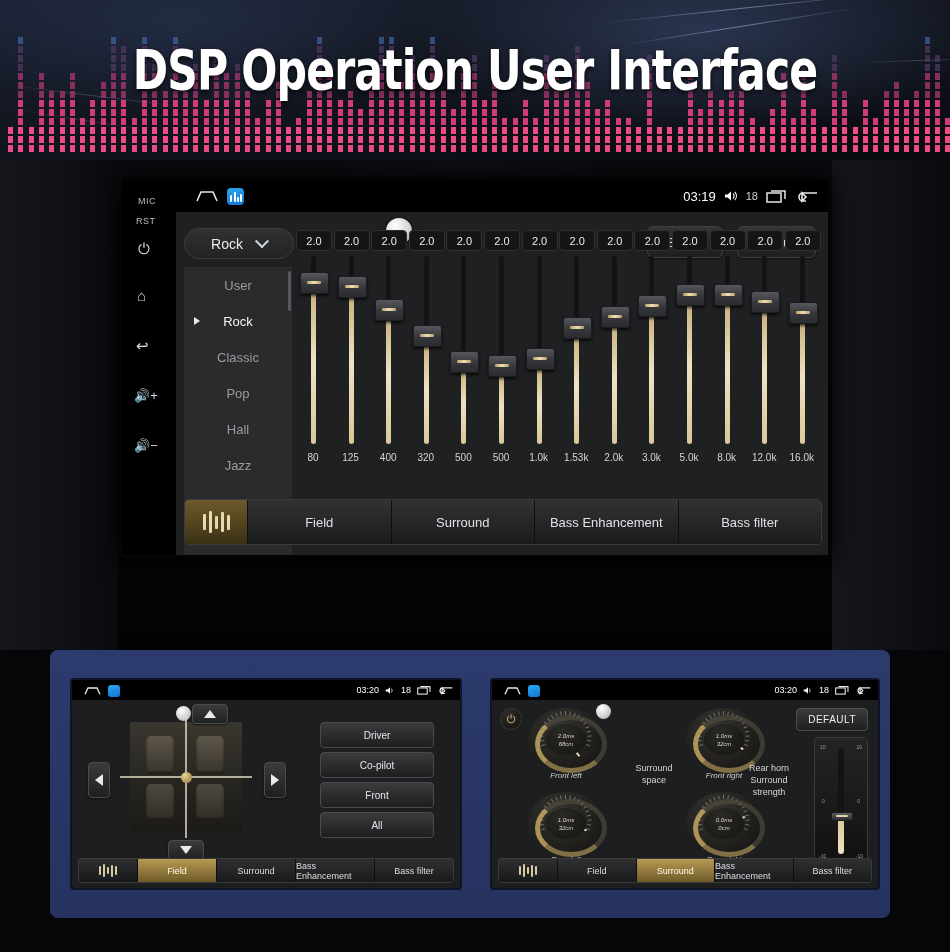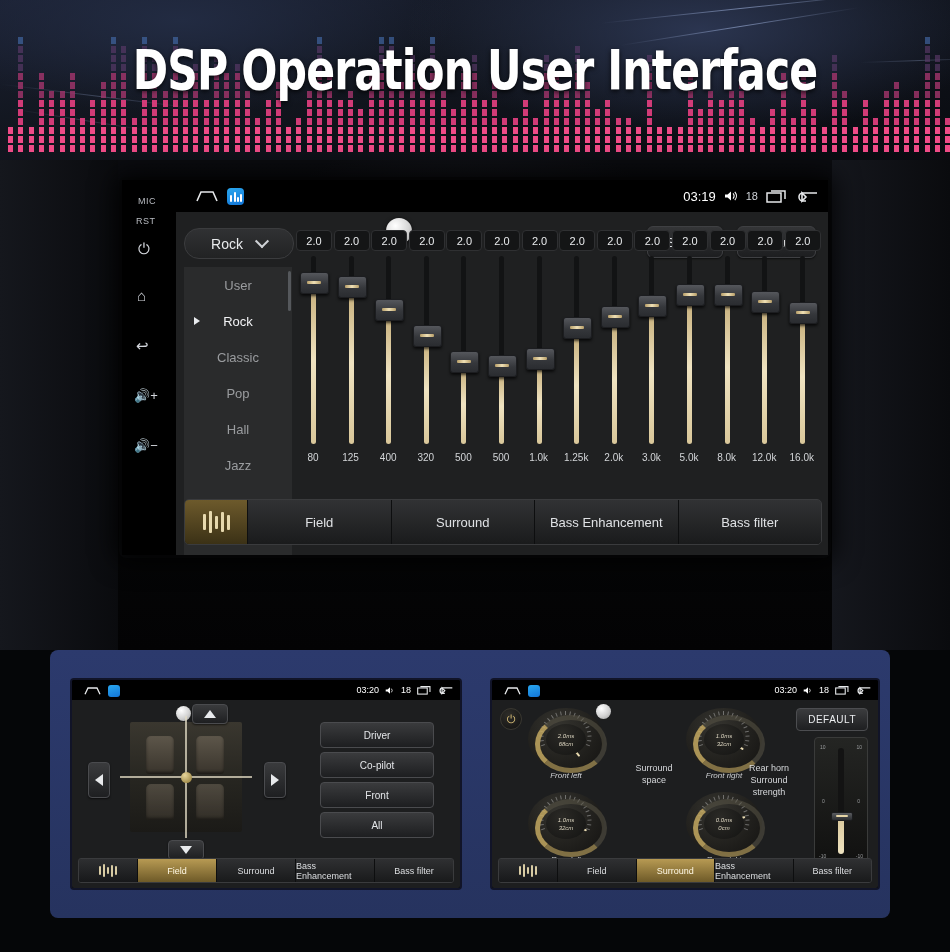--- a/index.html
+++ b/index.html
@@ -1015,21 +1015,21 @@
               </div>
               <div class="eqthumb" style="top: 118px;"></div>
               <div class="eqfreq">1.0k</div>
             </div>
             <div class="eqcol" style="left: 263.2px;">
               <div class="eqval">2.0</div>
               <div class="eqtrack">
                 <div class="eqfill" style="height: 107px;"></div>
               </div>
               <div class="eqthumb" style="top: 87px;"></div>
-              <div class="eqfreq">1.25k</div>
+              <div class="eqfreq">1.53k</div>
             </div>
             <div class="eqcol" style="left: 300.8px;">
               <div class="eqval">2.0</div>
               <div class="eqtrack">
                 <div class="eqfill" style="height: 118px;"></div>
               </div>
               <div class="eqthumb" style="top: 76px;"></div>
               <div class="eqfreq">2.0k</div>
             </div>
             <div class="eqcol" style="left: 338.4px;">

